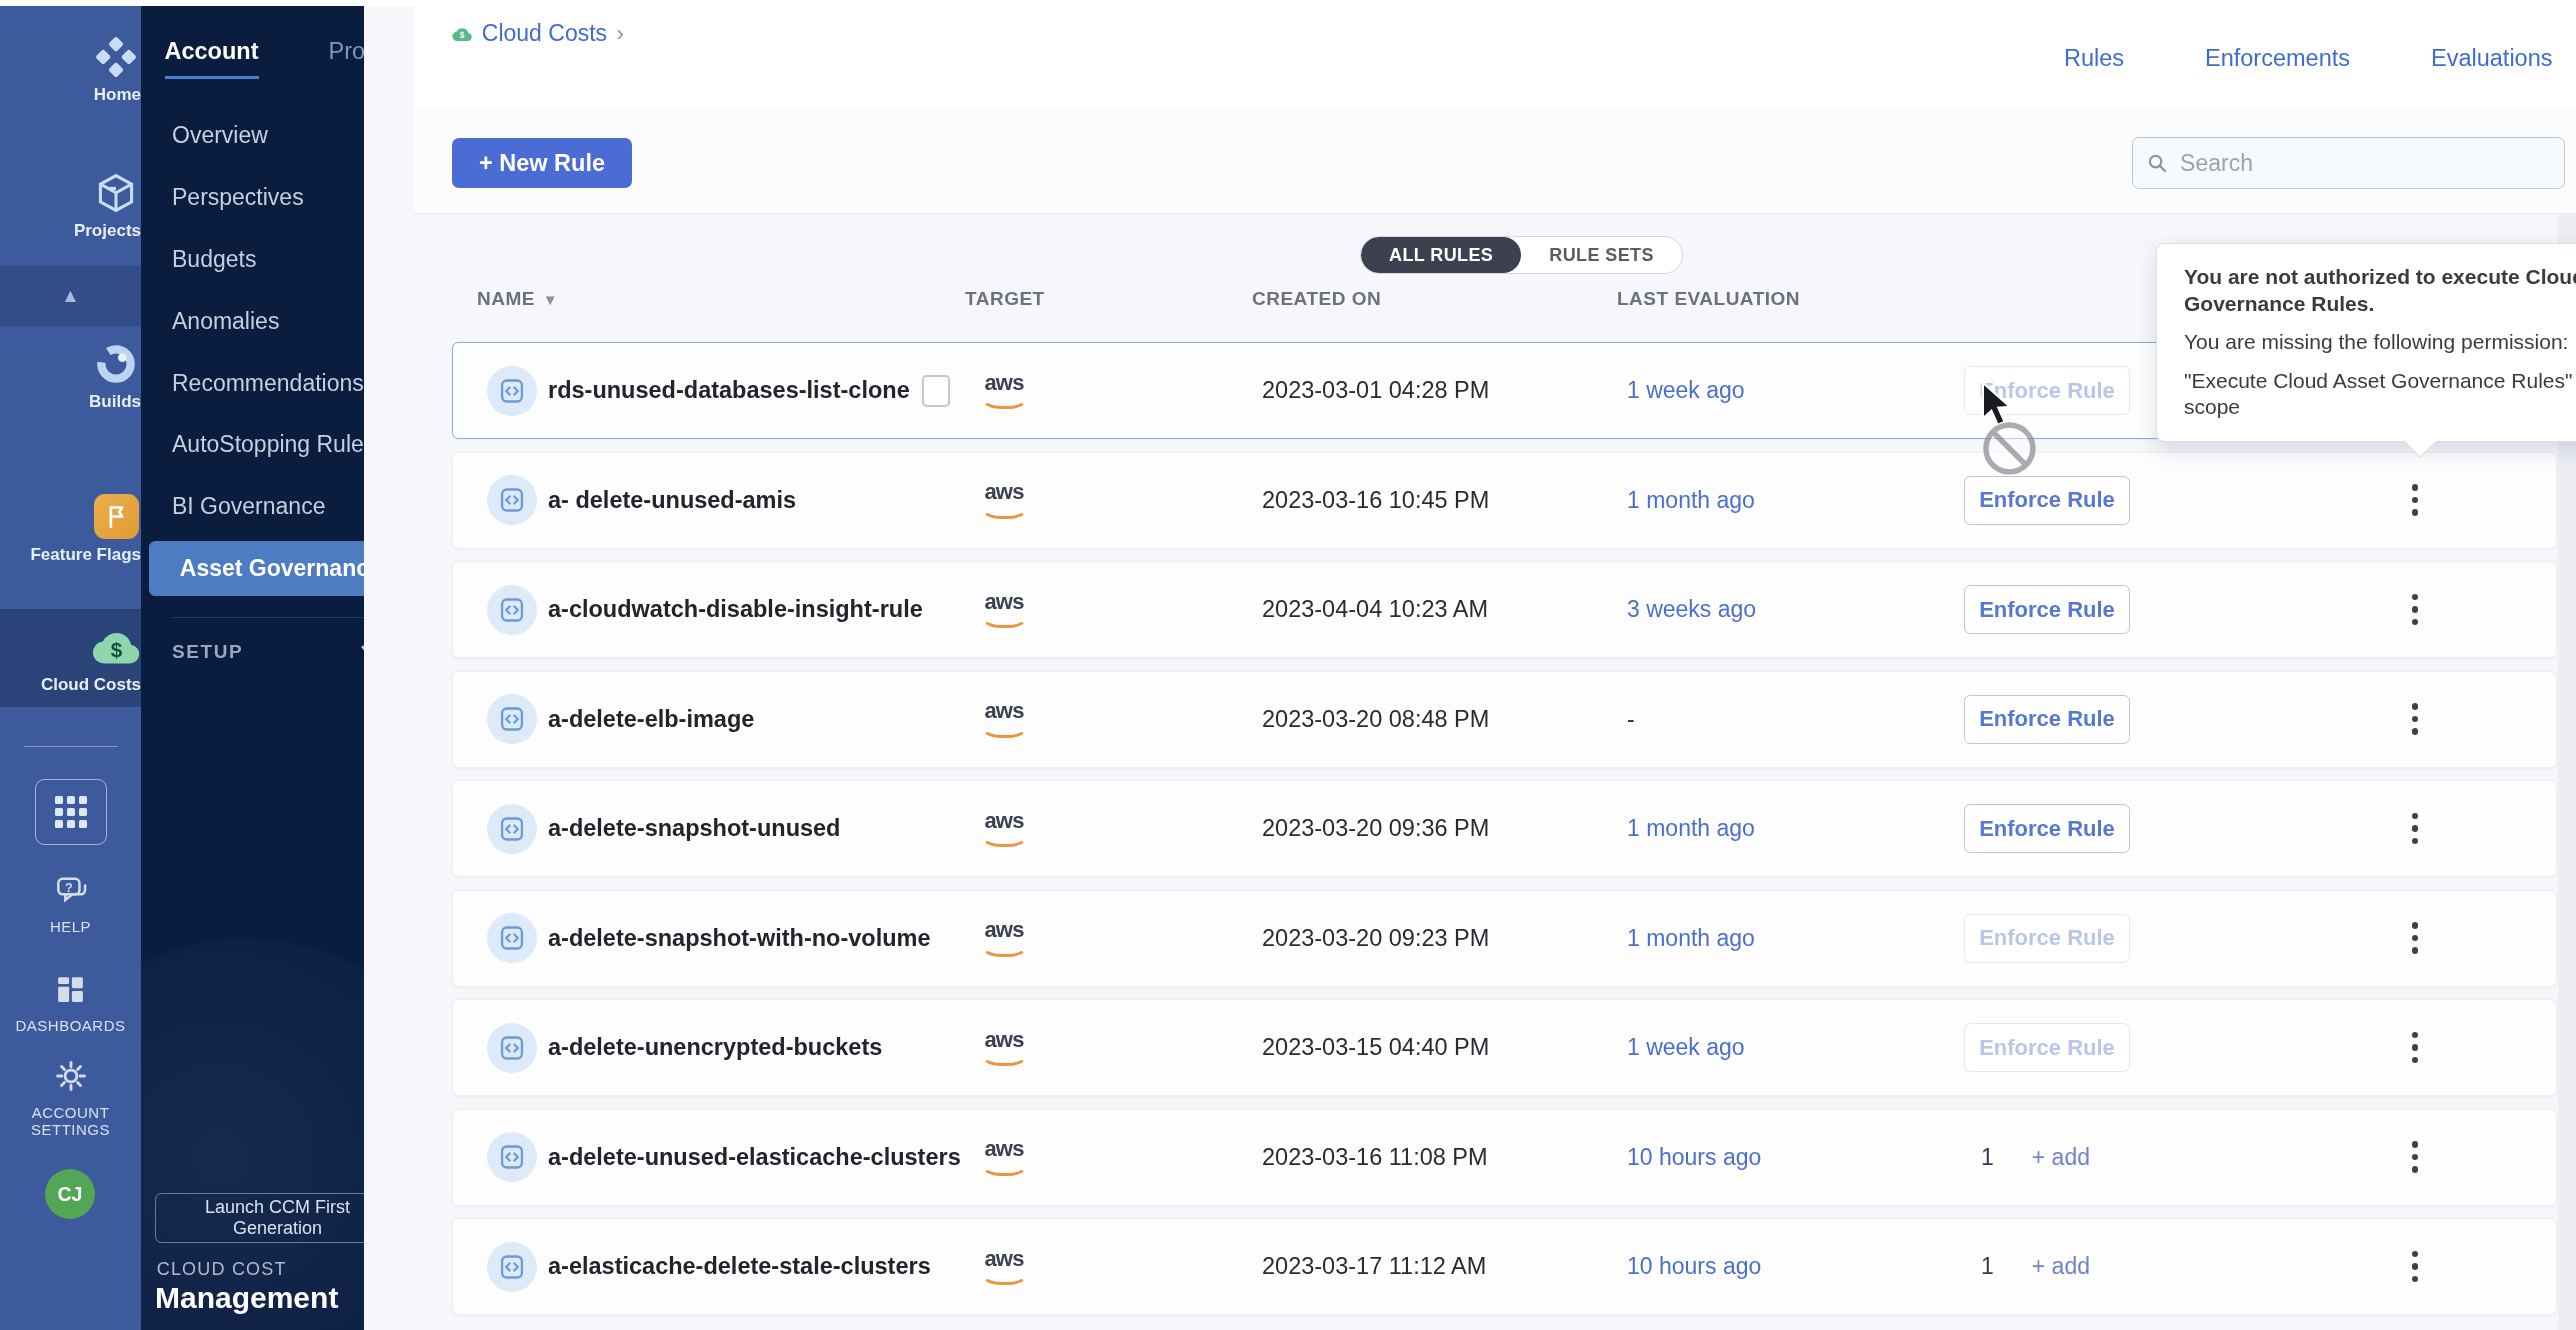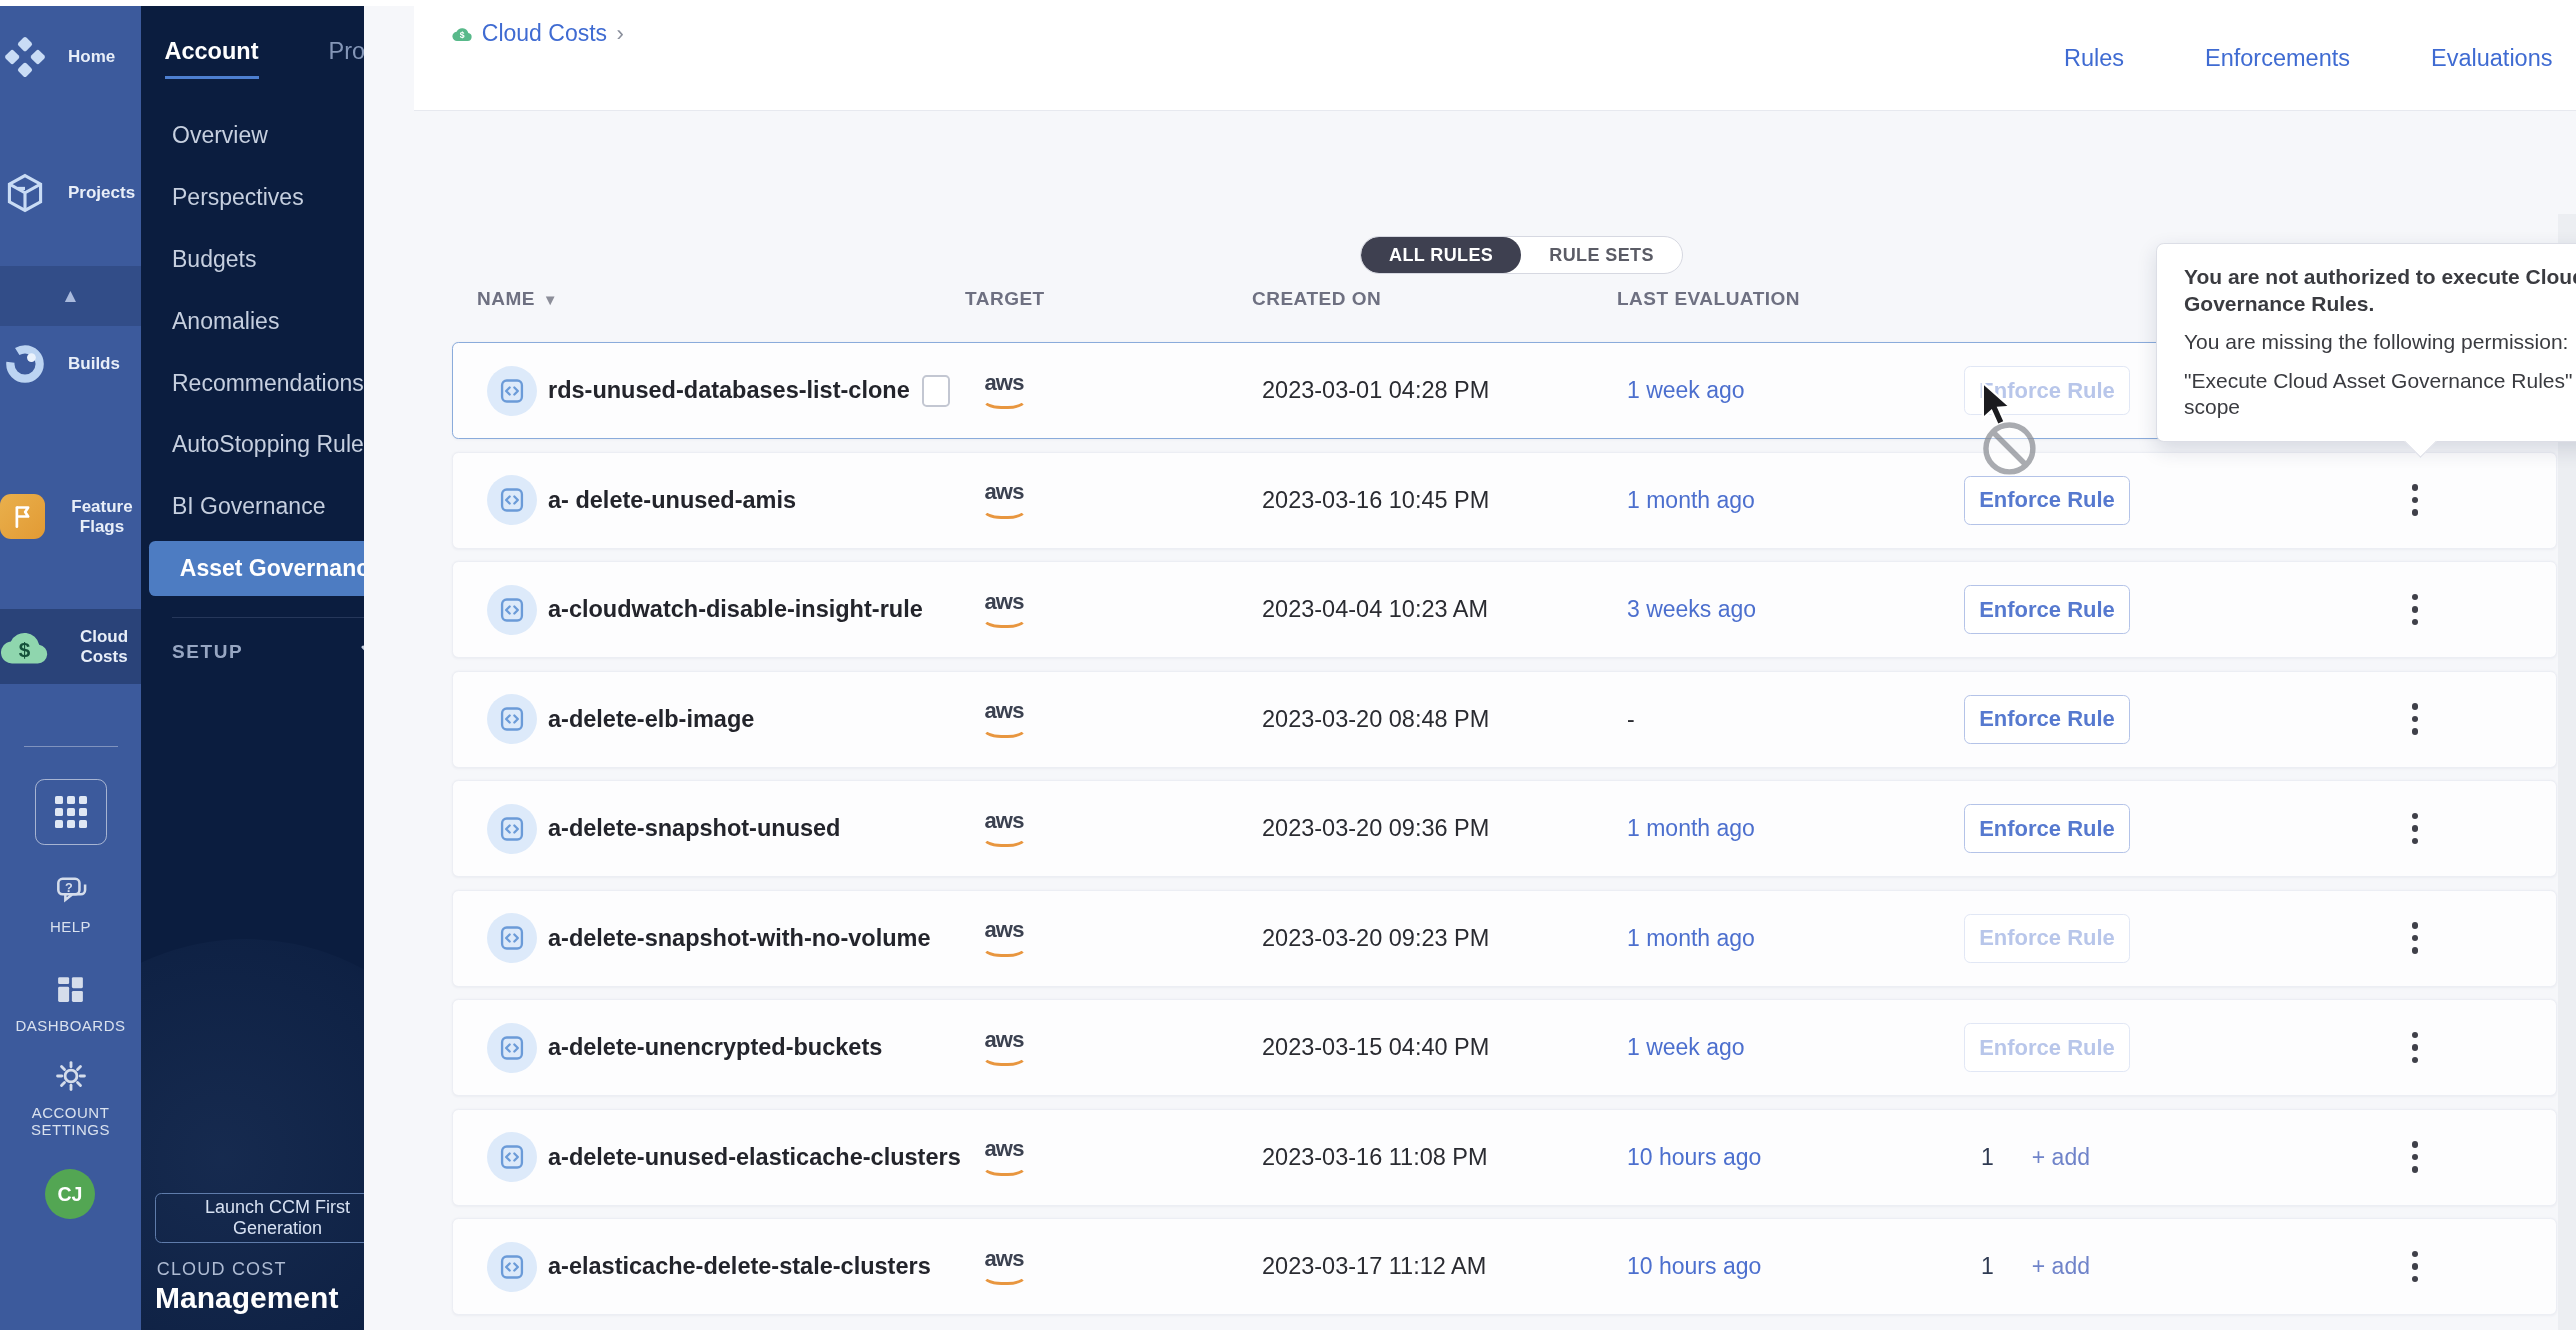--- a/index.html
+++ b/index.html
@@ -5,22 +5,22 @@
   html,body{margin:0;padding:0;background:#fff;}
   .app{position:relative;width:2576px;height:1331px;overflow:hidden;
        font-family:"Liberation Sans",sans-serif;background:#f6f7fa;}
 
   
   .top-strip{position:absolute;left:0;top:0;width:2576px;height:6.3px;background:#fff;z-index:60;}
   .right-gutter{position:absolute;right:0;top:214px;bottom:0;width:18px;background:#eceef2;z-index:2;}
 
   
   .rail{position:absolute;left:0;top:0;bottom:0;width:141px;background:#3c5a9c;z-index:10;}
-  .rail-item{position:absolute;left:0;width:141px;display:flex;flex-direction:row;align-items:center;
-             gap:18px;cursor:pointer;padding:12.5px 0;}
+  .rail-item{position:absolute;left:0;width:141px;display:flex;flex-direction:column;align-items:flex-end;
+             gap:3px;cursor:pointer;padding:12.5px 0;}
   .rail-item.active{background:rgba(6,20,48,.32);}
   .rail-ic{width:50px;height:50px;display:flex;align-items:center;justify-content:center;}
   .rail-lb{color:#e8eef8;font-size:17px;font-weight:700;text-align:center;line-height:1.15;}
   .rail-collapse{position:absolute;left:0;top:266px;width:141px;height:60px;background:rgba(6,20,48,.18);
                  display:flex;align-items:center;justify-content:center;color:#a9badd;font-size:19px;cursor:pointer;}
   .ff-tile{width:45px;height:45px;border-radius:11px;background:linear-gradient(135deg,#e9b04c,#e29a34);
            display:flex;align-items:center;justify-content:center;}
   .rail-divider{position:absolute;left:23.5px;top:746px;width:94px;height:0;border-top:1.6px solid rgba(255,255,255,.35);}
   .grid-box{position:absolute;left:35px;top:779px;width:70px;height:64px;border:1.6px solid rgba(255,255,255,.55);
             border-radius:9.4px;display:flex;align-items:center;justify-content:center;cursor:pointer;}
@@ -290,20 +290,30 @@
         <span class="crumb-link">Cloud Costs</span>
         <span class="crumb-sep">›</span>
       </div>
       <div class="header-links">
         <span>Rules</span>
         <span>Enforcements</span>
         <span>Evaluations</span>
       </div>
     </div>
 
+    <div class="toolbar">
+      <button class="new-rule-btn">+ New Rule</button>
+      <div class="search-box">
+        <svg width="22" height="22" viewBox="0 0 28 28">
+          <circle cx="12" cy="12" r="8" fill="none" stroke="#8b93a5" stroke-width="3"></circle>
+          <line x1="18" y1="18" x2="25" y2="25" stroke="#8b93a5" stroke-width="3" stroke-linecap="round"></line>
+        </svg>
+        <input type="text" placeholder="Search" style="">
+      </div>
+    </div>
 
     <div class="content">
       <div class="toggle-wrap">
         <div class="toggle-opt active">ALL RULES</div>
         <div class="toggle-opt">RULE SETS</div>
       </div>
 
       <div class="thead">
         <div class="th">
           <span>NAME</span>

